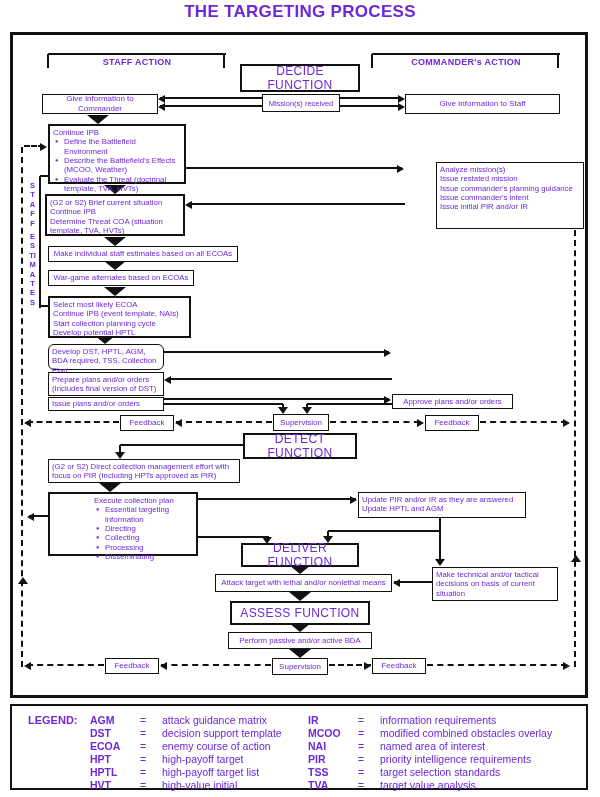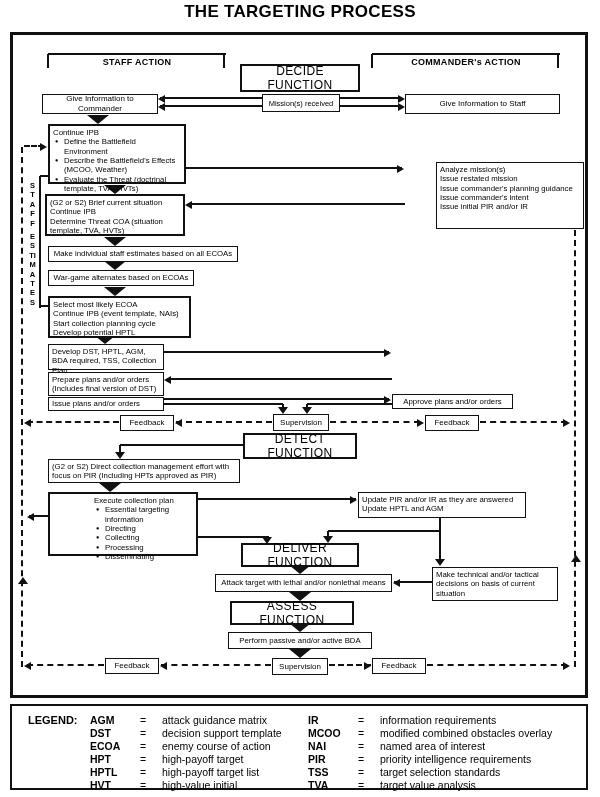--- a/index.html
+++ b/index.html
@@ -1,17 +1,17 @@
 <!DOCTYPE html>
 <html><head>
 <meta charset="utf-8">
 <style>
   html,body{margin:0;padding:0;background:#e8e8e8;}
   .page{position:relative;width:600px;height:797px;background:#fff;
-        font-family:"Liberation Sans",sans-serif;color:#000000;overflow:hidden;}
+        font-family:"Liberation Sans",sans-serif;color:#6d28d9;overflow:hidden;}
   .title{position:absolute;top:2px;left:0;width:100%;text-align:center;
          font-size:17px;font-weight:700;letter-spacing:.3px;}
   .frame{position:absolute;left:10px;top:32px;width:578px;height:666px;
          border:3px solid #111;box-sizing:border-box;}
   .hdr{position:absolute;font-size:9px;font-weight:700;text-align:center;letter-spacing:.3px;}
   
   .bx{position:absolute;background:#fff;border:1.5px solid #111;font-size:7.8px;
       line-height:1.2;padding:2px 3px;box-sizing:border-box;}
   .c{display:flex;align-items:center;justify-content:center;text-align:center;padding:1px 2px;}
   .fn{border-width:2.5px;font-weight:400;font-size:12px;letter-spacing:.4px;}
@@ -163,21 +163,21 @@
   <div class="bx c" style="left:48px;top:246px;width:190px;height:16px;">Make individual staff estimates based on all ECOAs</div>
   <div class="bx c" style="left:48px;top:270px;width:146px;height:16px;">War-game alternates based on ECOAs</div>
 
   <div class="bx" style="left:48px;top:296px;width:143px;height:42px;border-width:2px;">
     <div>Select most likely ECOA</div>
     <div>Continue IPB (event template, NAIs)</div>
     <div>Start collection planning cycle</div>
     <div>Develop potential HPTL</div>
   </div>
 
-  <div class="bx" style="left:48px;top:344px;width:116px;height:26px;">Develop DST, HPTL, AGM, BDA required, TSS, Collection Plan</div>
+  <div class="bx" style="left:48px;top:344px;width:116px;height:26px;border-radius:6px;">Develop DST, HPTL, AGM, BDA required, TSS, Collection Plan</div>
   <div class="bx" style="left:48px;top:372px;width:116px;height:24px;">Prepare plans and/or orders (Includes final version of DST)</div>
   <div class="bx" style="left:48px;top:397px;width:116px;height:14px;padding-top:1px;">Issue plans and/or orders</div>
 
   <div class="bx" style="left:428px;top:162px;width:148px;height:67px;margin-left:8px;">
     <div>Analyze mission(s)</div>
     <div>Issue restated mission</div>
     <div>Issue commander's planning guidance</div>
     <div>Issue commander's intent</div>
     <div>Issue initial PIR and/or IR</div>
   </div>
@@ -202,21 +202,21 @@
   </div>
 
   <div class="bx" style="left:358px;top:492px;width:168px;height:26px;">
     <div>Update PIR and/or IR as they are answered</div>
     <div>Update HPTL and AGM</div>
   </div>
 
   <div class="bx c fn" style="left:241px;top:543px;width:118px;height:24px;">DELIVER FUNCTION</div>
   <div class="bx c" style="left:215px;top:574px;width:177px;height:18px;">Attack target with lethal and/or nonlethal means</div>
   <div class="bx" style="left:432px;top:567px;width:126px;height:34px;">Make technical and/or tactical decisions on basis of current situation</div>
-  <div class="bx c fn" style="left:230px;top:601px;width:124px;height:24px;">ASSESS FUNCTION</div>
+  <div class="bx c fn" style="left:230px;top:601px;width:140px;height:24px;">ASSESS FUNCTION</div>
   <div class="bx c" style="left:228px;top:632px;width:144px;height:17px;">Perform passive and/or active BDA</div>
 
   <div class="bx c sm" style="left:105px;top:658px;width:54px;height:16px;">Feedback</div>
   <div class="bx c sm" style="left:272px;top:658px;width:56px;height:17px;">Supervision</div>
   <div class="bx c sm" style="left:372px;top:658px;width:54px;height:16px;">Feedback</div>
 
   <div class="vword" style="left:29px;top:181px;">STAFF</div>
   <div class="vword" style="left:29px;top:232px;">ESTIMATES</div>
 
   <div class="legend">

